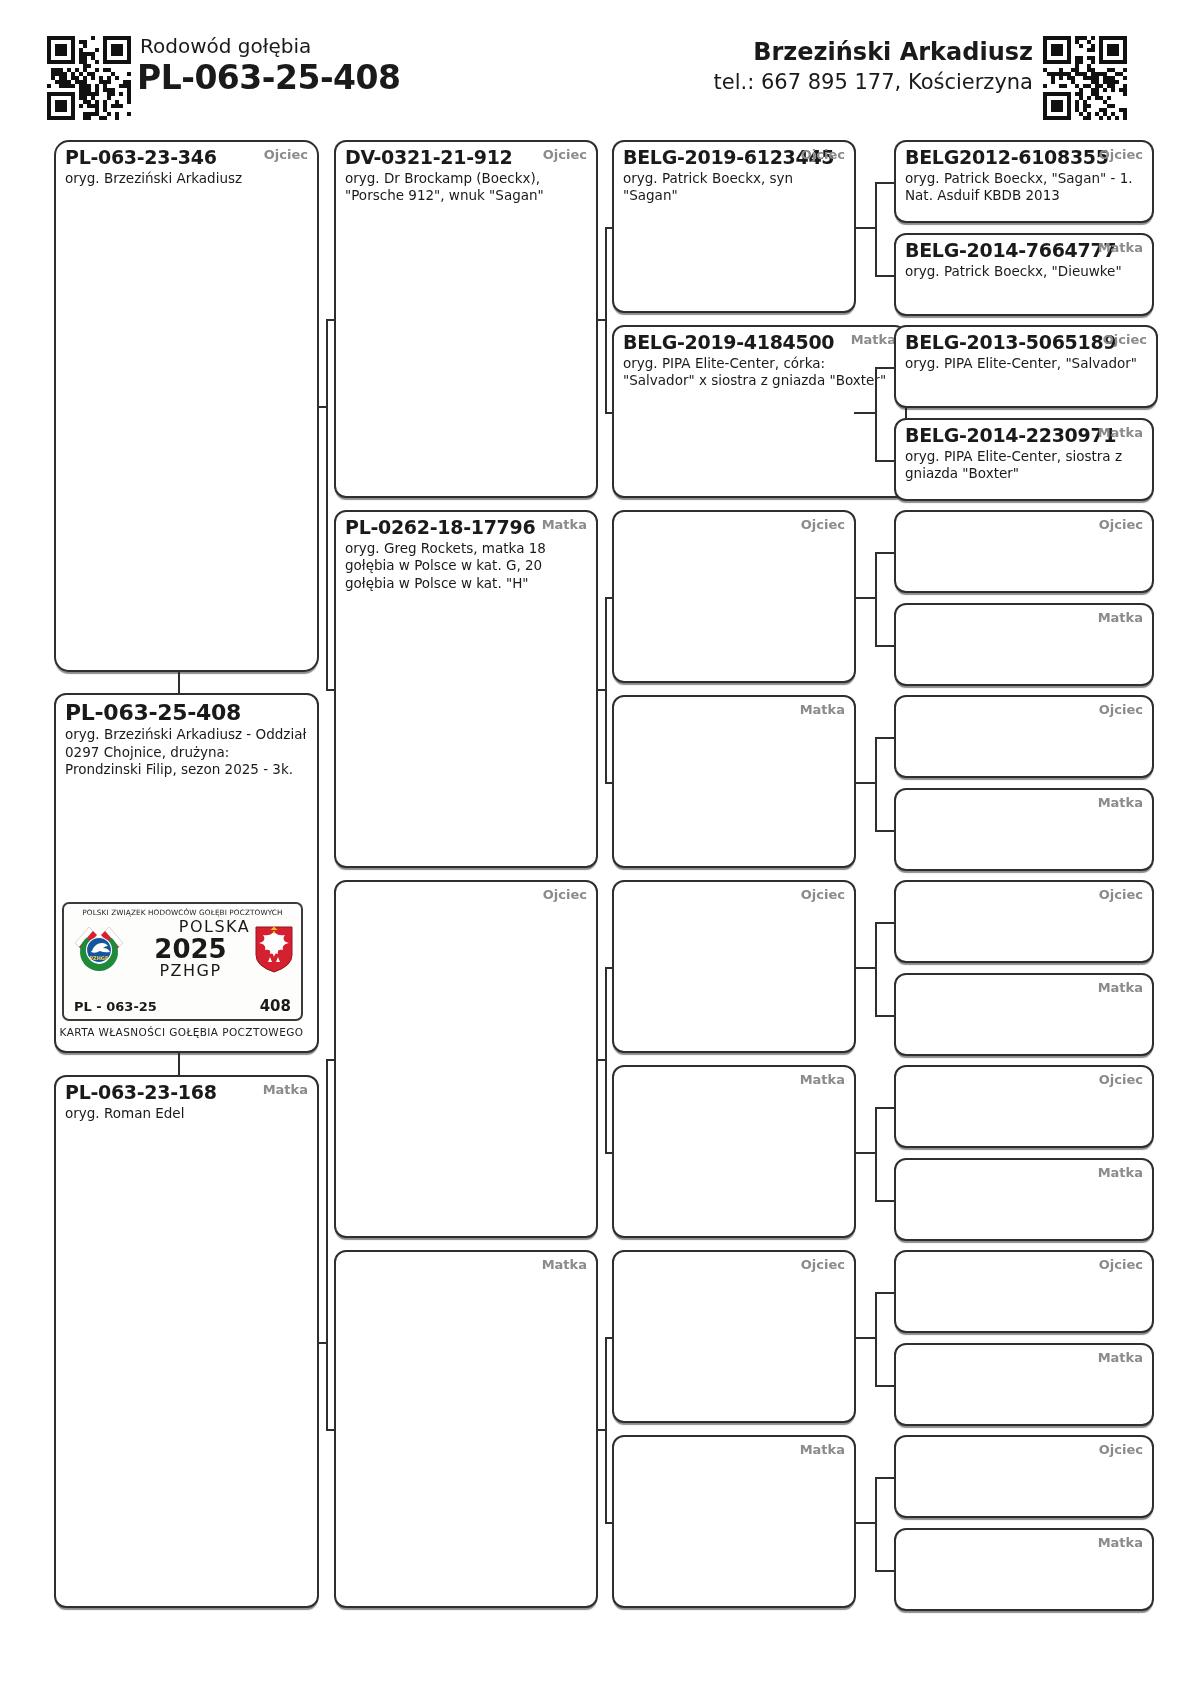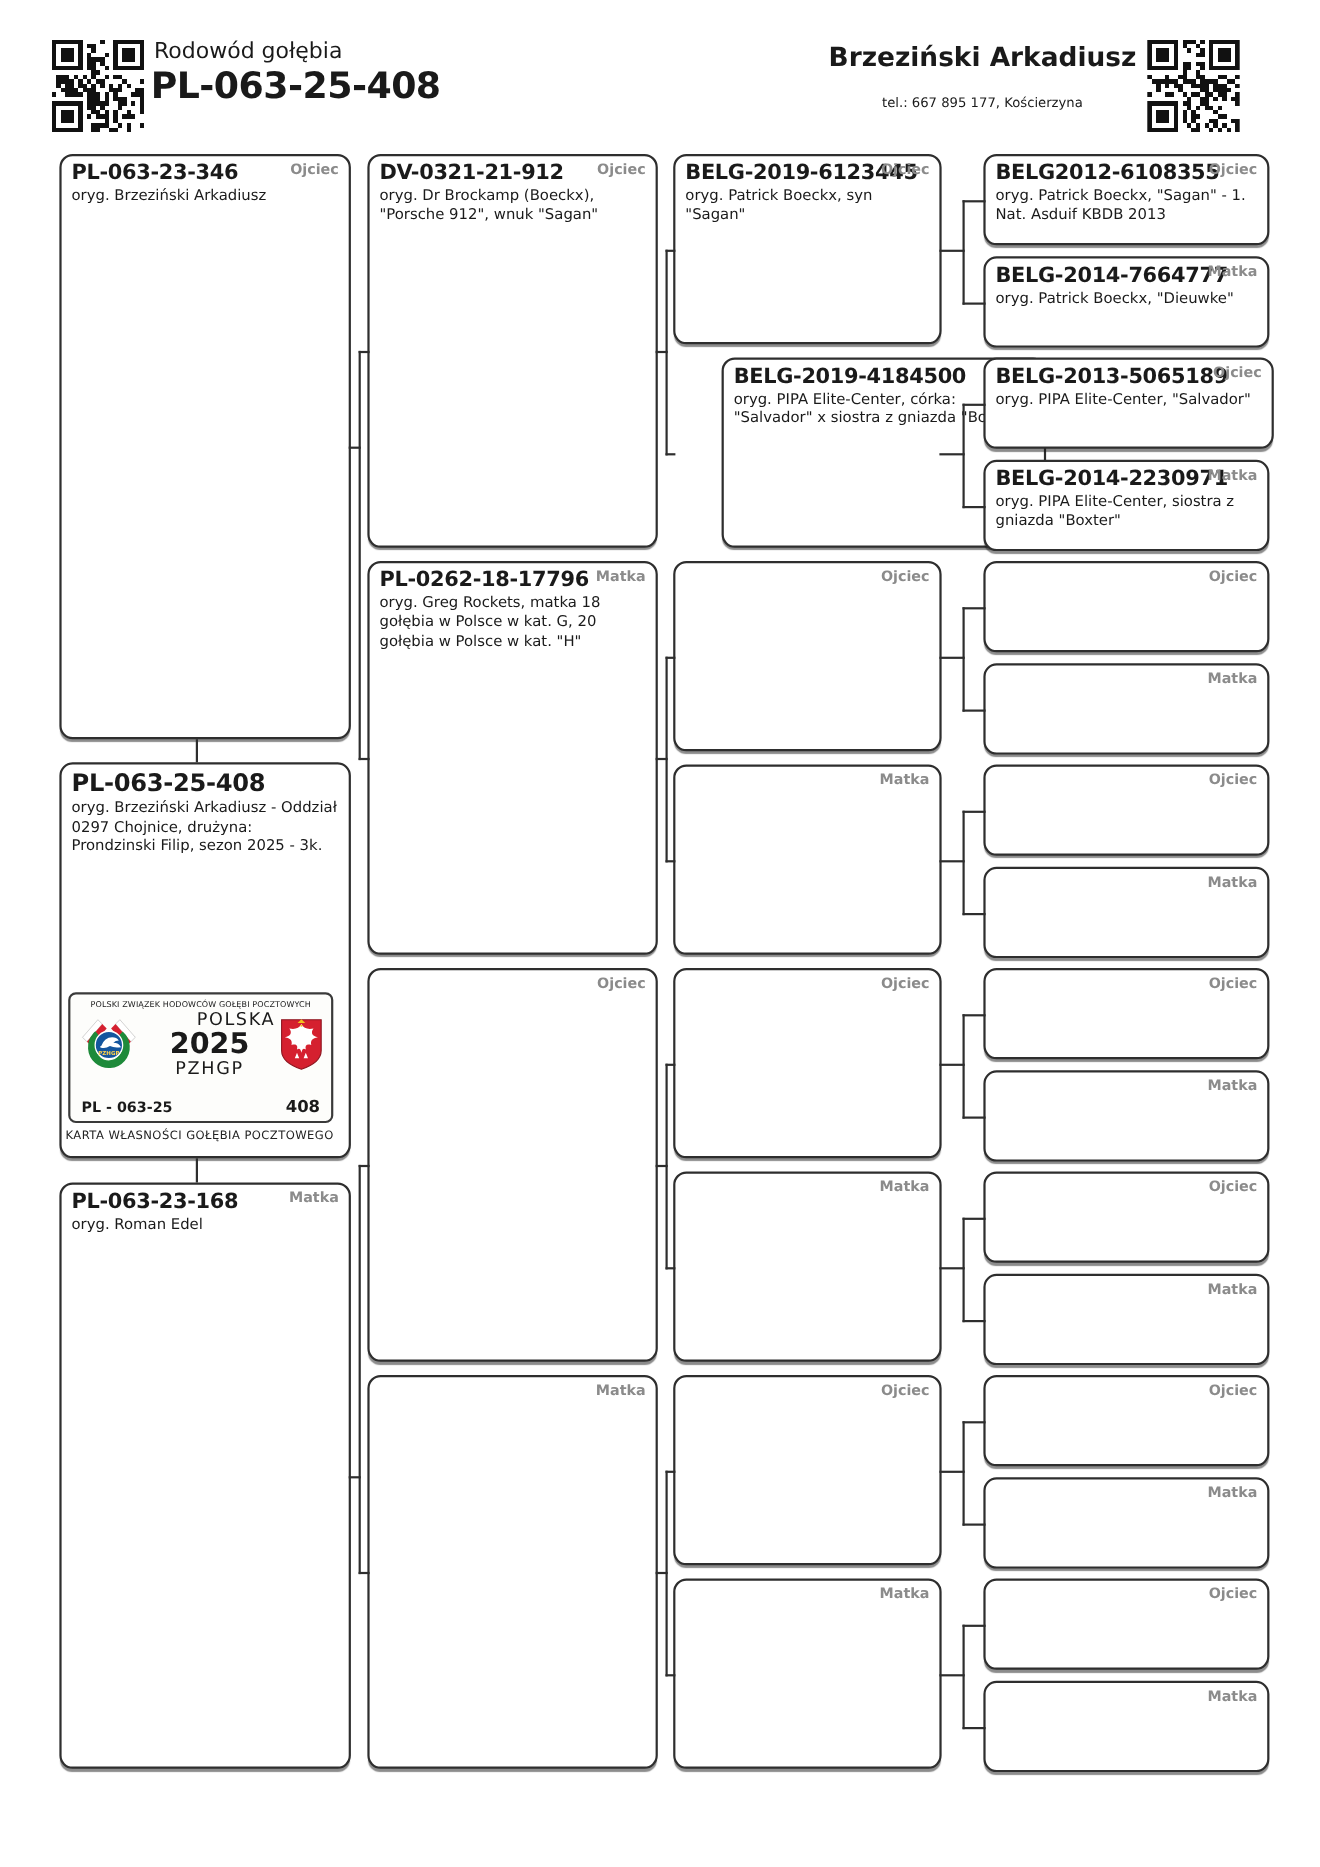--- a/index.html
+++ b/index.html
@@ -3,21 +3,21 @@
 <meta charset="utf-8">
 <style>
   html,body{margin:0;padding:0;background:#fff;}
   #page{position:relative;width:1200px;height:1697px;background:#fff;overflow:hidden;
         font-family:"DejaVu Sans","Liberation Sans",sans-serif;color:#1a1a1a;}
   
   .hdr-title{position:absolute;left:140px;top:34px;font-size:20px;font-weight:normal;}
   .hdr-ring{position:absolute;left:137px;top:58px;font-size:33px;font-weight:bold;letter-spacing:-.5px;}
   .hdr-right{position:absolute;right:167px;top:38px;text-align:right;}
   .hdr-owner{font-size:24px;font-weight:bold;}
-  .hdr-contact{font-size:12px;margin-top:20px;text-align:center;}
+  .hdr-contact{font-size:21px;margin-top:4px;}
   .qr{position:absolute;width:84px;height:84px;}
   #qrL{left:47px;top:36px;}
   #qrR{left:1043px;top:36px;}
   
   .pbox{position:absolute;background:#fff;border:2px solid #2e2e2e;border-radius:12px;
         box-sizing:border-box;padding:5px 9px;box-shadow:0 3px 1px -1px rgba(25,25,25,.5);}
   .rid{font-weight:bold;font-size:19px;letter-spacing:-.3px;line-height:1.15;white-space:nowrap;}
   .role{position:absolute;top:5px;right:9px;font-weight:bold;font-size:13px;color:#8b8b8b;}
   .desc{font-size:13.5px;line-height:1.3;margin-top:1px;}
   .main-rid{font-size:22px;}
@@ -89,21 +89,21 @@
       </div>
       <div class="badge-bottom">
         <span class="b-prefix">PL - 063-25</span>
         <span class="b-num">408</span>
       </div>
     </div>
     <div class="badge-caption">KARTA  WŁASNOŚCI GOŁĘBIA POCZTOWEGO</div>
   </div>
 
   <div id="tree">
-      <div class="pbox" style="left: 54px; top: 140px; width: 265px; height: 532px;">
+      <div class="pbox" style="left: 54px; top: 140px; width: 265px; height: 532px; border-radius: 15px;">
         <div class="rid">PL-063-23-346</div>
         <div class="role">Ojciec</div>
         <div class="desc">oryg. Brzeziński Arkadiusz</div>
       </div>
       <div class="pbox" style="left: 54px; top: 1075px; width: 265px; height: 533px;">
         <div class="rid">PL-063-23-168</div>
         <div class="role">Matka</div>
         <div class="desc">oryg. Roman Edel</div>
       </div>
       <div class="pbox" style="left: 334px; top: 140px; width: 264px; height: 358px;">
@@ -124,21 +124,21 @@
       <div class="pbox" style="left: 334px; top: 1250px; width: 264px; height: 358px;">
         <div class="rid"></div>
         <div class="role">Matka</div>
         <div class="desc"></div>
       </div>
       <div class="pbox" style="left: 612px; top: 140px; width: 244px; height: 173px;">
         <div class="rid">BELG-2019-6123445</div>
         <div class="role">Ojciec</div>
         <div class="desc">oryg. Patrick Boeckx, syn "Sagan"</div>
       </div>
-      <div class="pbox" style="left: 612px; top: 325px; width: 295px; height: 173px; margin-left: 44px;">
+      <div class="pbox" style="left: 612px; top: 325px; width: 295px; height: 173px;">
         <div class="rid">BELG-2019-4184500</div>
         <div class="role">Matka</div>
         <div class="desc">oryg. PIPA Elite-Center, córka: "Salvador" x siostra z gniazda "Boxter"</div>
       </div>
       <div class="pbox" style="left: 612px; top: 510px; width: 244px; height: 173px;">
         <div class="rid"></div>
         <div class="role">Ojciec</div>
         <div class="desc"></div>
       </div>
       <div class="pbox" style="left: 612px; top: 695px; width: 244px; height: 173px;">

